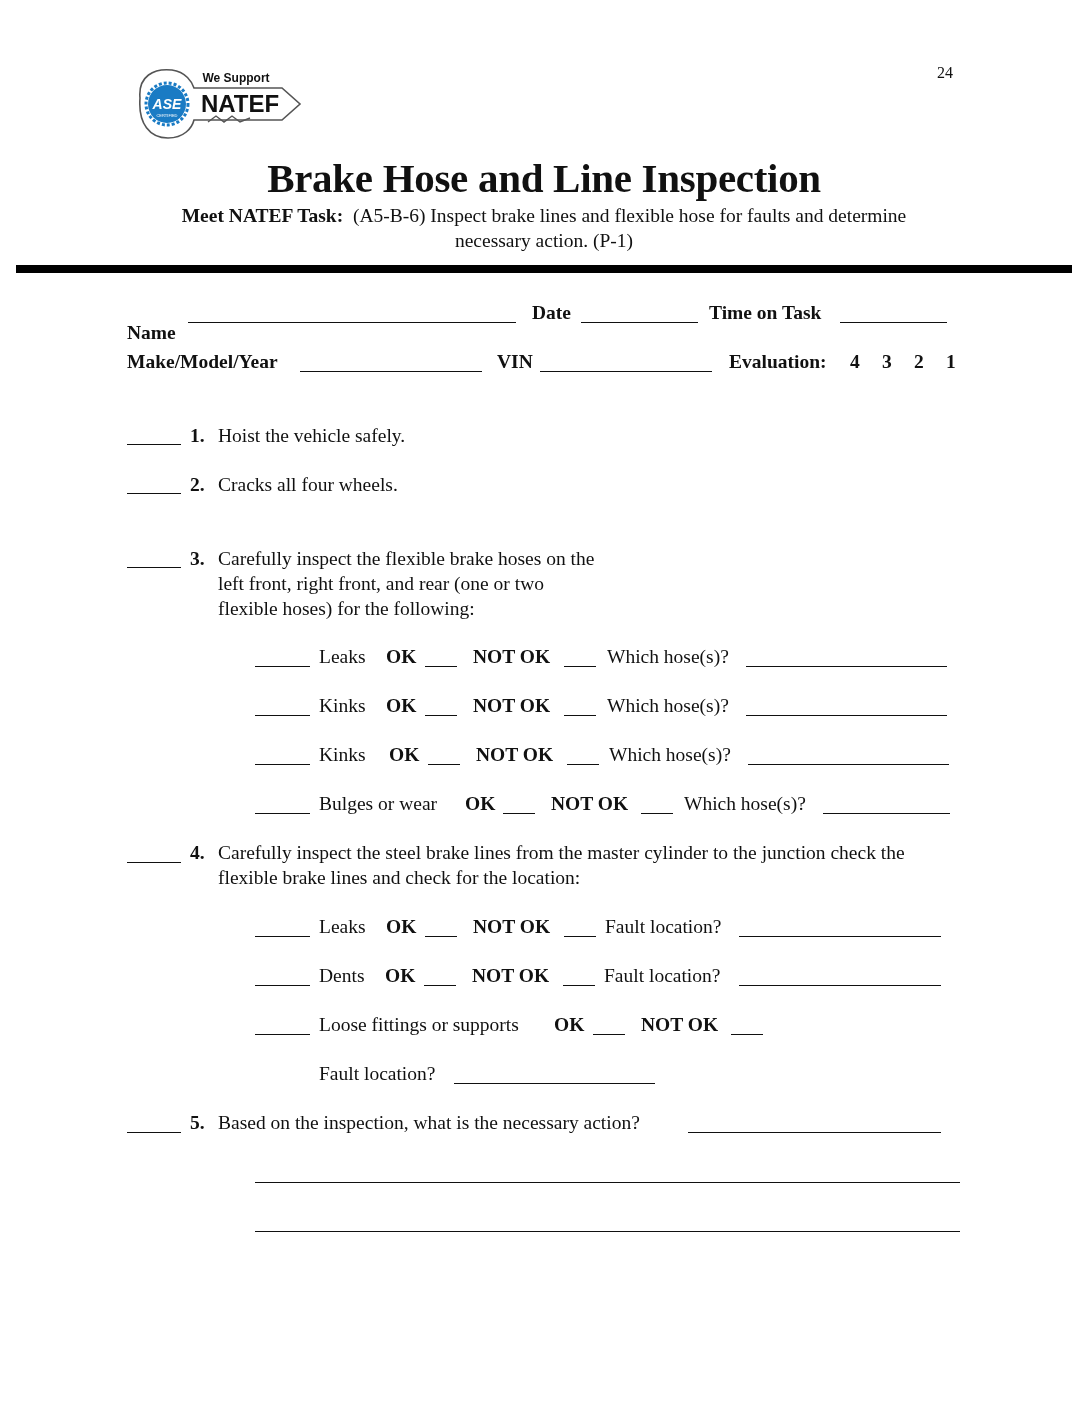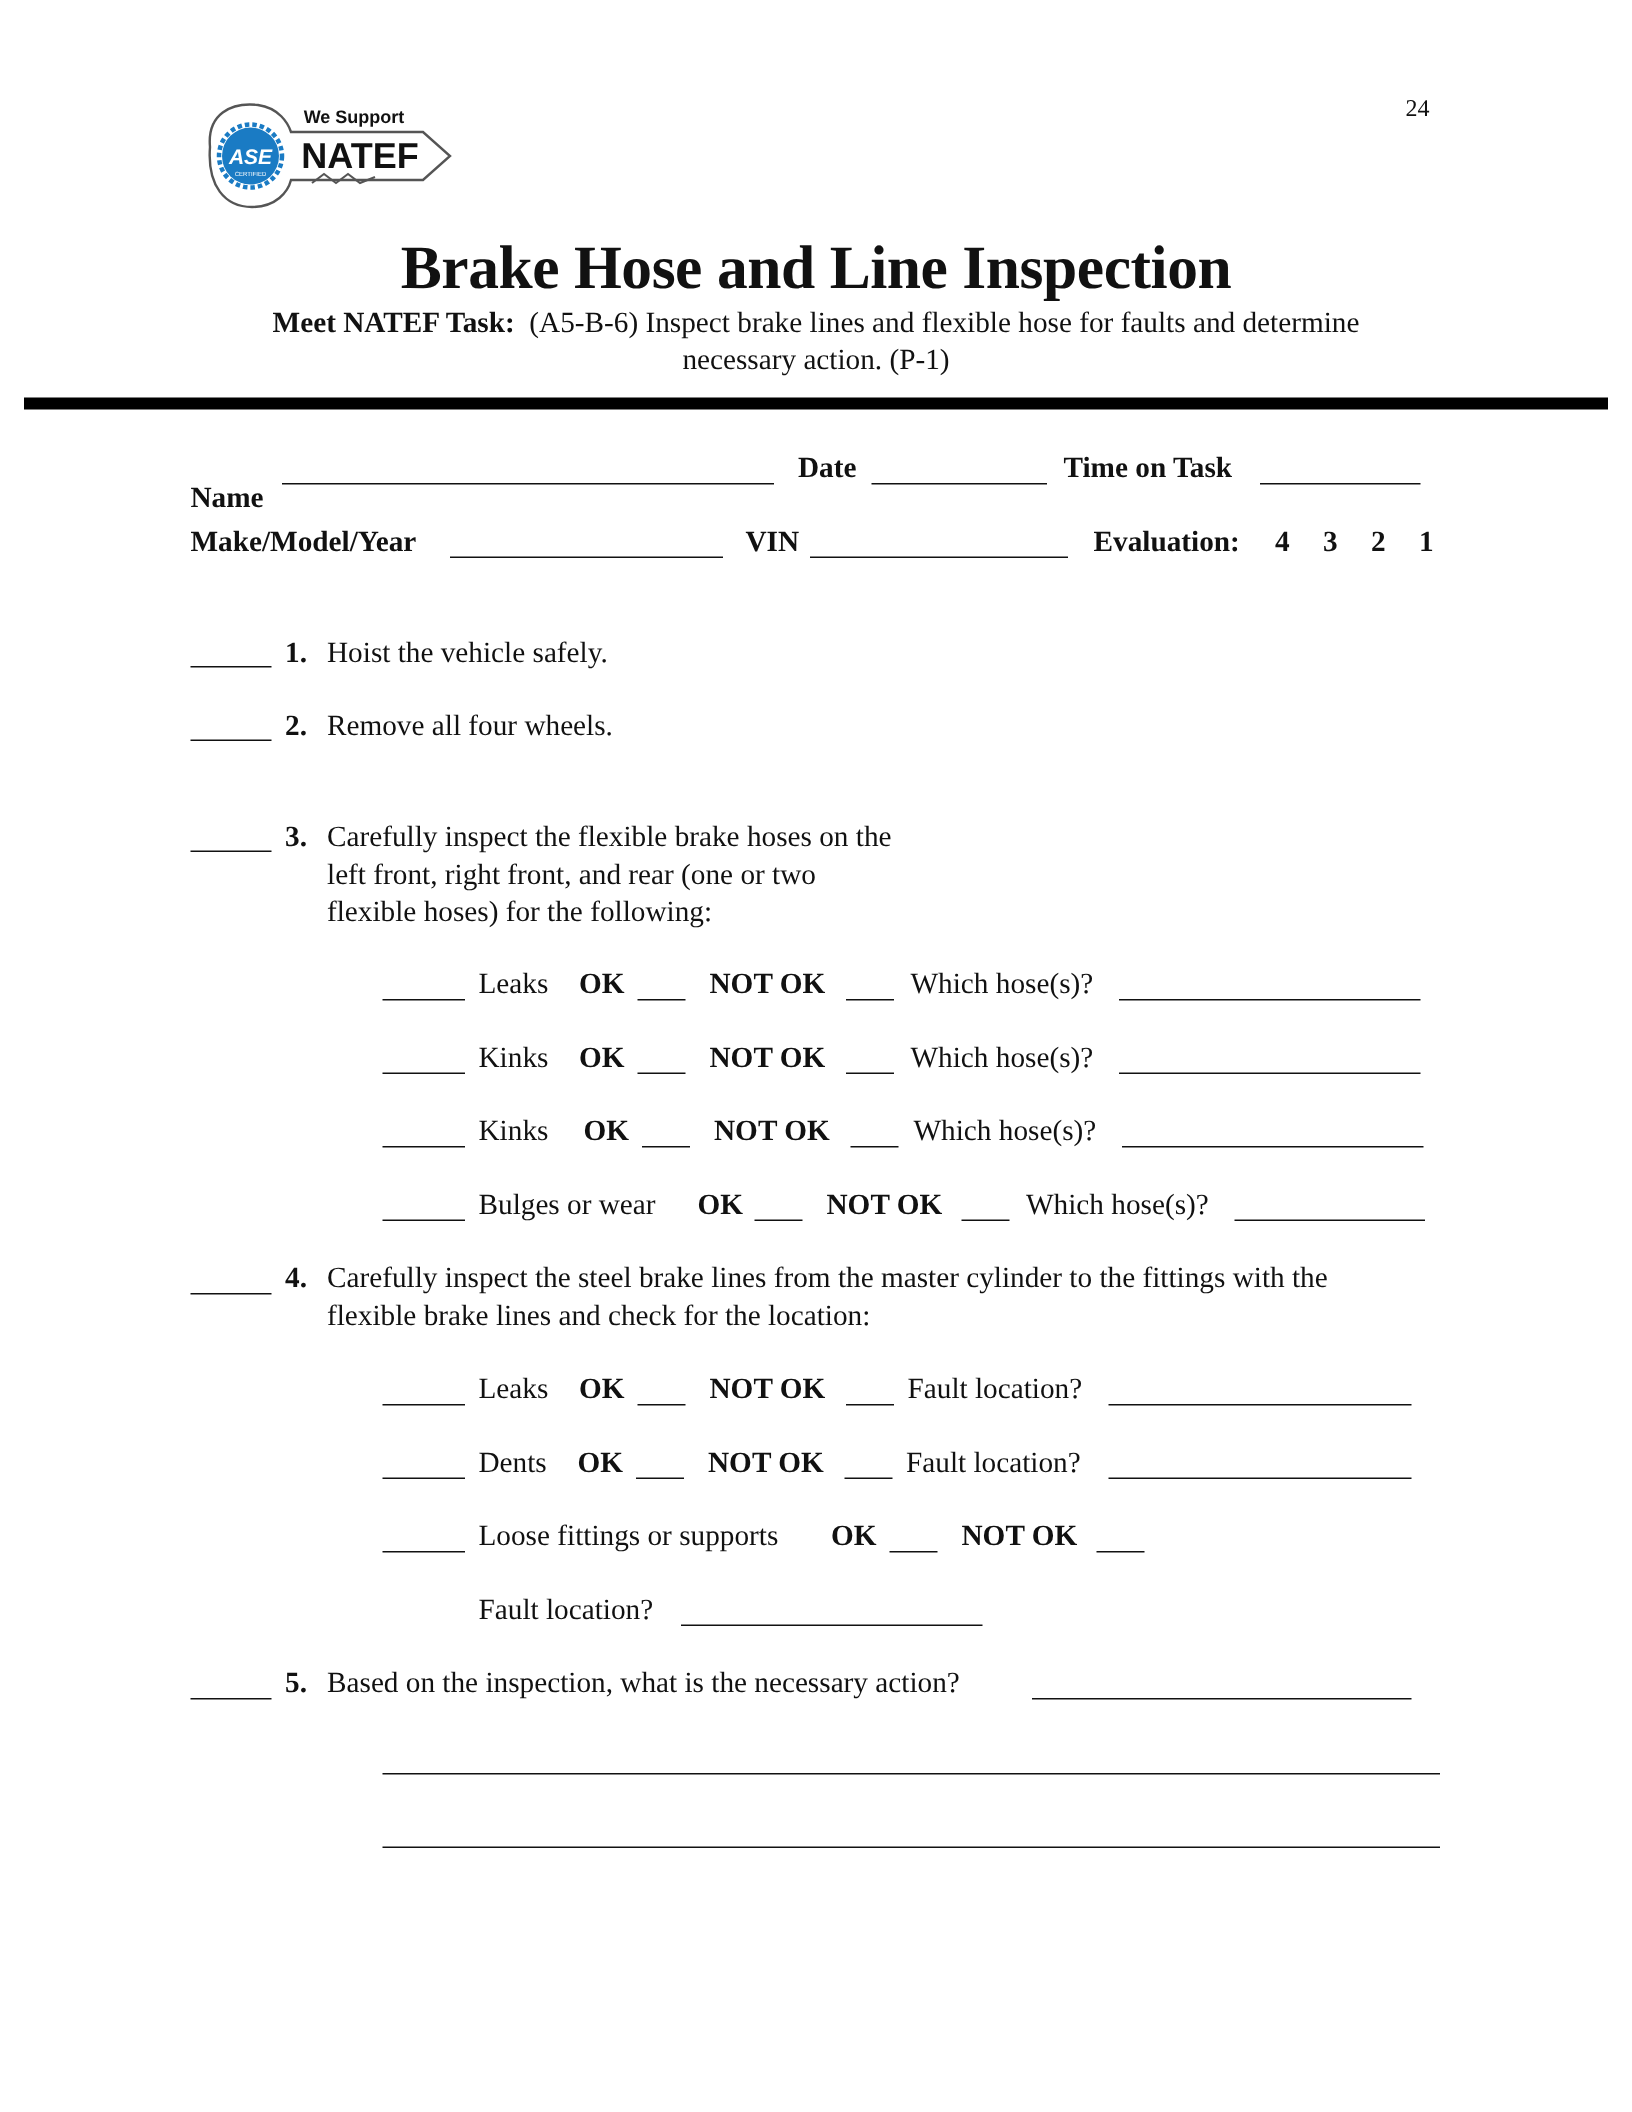--- a/index.html
+++ b/index.html
@@ -59,21 +59,21 @@
 <div class="abs f19 bold" style="left:882px; top:351px;">3</div>
 <div class="abs f19 bold" style="left:914px; top:351px;">2</div>
 <div class="abs f19 bold" style="left:946px; top:351px;">1</div>
 
 <div class="line" style="left:127px; top:426px; width:54px; height:18px;"></div>
 <div class="abs f19 num" style="left:190px; top:425px;">1.</div>
 <div class="abs f19" style="left:218px; top:425px;">Hoist the vehicle safely.</div>
 
 <div class="line" style="left:127px; top:475px; width:54px; height:18px;"></div>
 <div class="abs f19 num" style="left:190px; top:474px;">2.</div>
-<div class="abs f19" style="left:218px; top:474px;">Remove all four wheels.</div>
+<div class="abs f19" style="left:218px; top:474px;">Cracks all four wheels.</div>
 
 <div class="line" style="left:127px; top:549px; width:54px; height:18px;"></div>
 <div class="abs f19 num" style="left:190px; top:548px;">3.</div>
 <div class="abs f19" style="left:218px; top:548px;">Carefully inspect the flexible brake hoses on the</div>
 <div class="abs f19" style="left:218px; top:573px;">left front, right front, and rear (one or two</div>
 <div class="abs f19" style="left:218px; top:598px;">flexible hoses) for the following:</div>
 
 <div>
   <div class="line" style="left:255px; top:648px; width:55px; height:18px;"></div>
   <div class="abs f19" style="left:319px; top:646px;">Leaks</div>
@@ -113,21 +113,21 @@
   <div class="abs f19 bold" style="left:465px; top:793px;">OK</div>
   <div class="line" style="left:503px; top:795px; width:32px; height:18px;"></div>
   <div class="abs f19 bold" style="left:551px; top:793px;">NOT OK</div>
   <div class="line" style="left:641px; top:795px; width:32px; height:18px;"></div>
   <div class="abs f19" style="left:684px; top:793px;">Which hose(s)?</div>
   <div class="line" style="left:823px; top:795px; width:127px; height:18px;"></div>
 </div>
 
 <div class="line" style="left:127px; top:844px; width:54px; height:18px;"></div>
 <div class="abs f19 num" style="left:190px; top:842px;">4.</div>
-<div class="abs f19" style="left:218px; top:842px;">Carefully inspect the steel brake lines from the master cylinder to the fittings with the</div>
+<div class="abs f19" style="left:218px; top:842px;">Carefully inspect the steel brake lines from the master cylinder to the junction check the</div>
 <div class="abs f19" style="left:218px; top:867px;">flexible brake lines and check for the location:</div>
 
 <div>
   <div class="line" style="left:255px; top:918px; width:55px; height:18px;"></div>
   <div class="abs f19" style="left:319px; top:916px;">Leaks</div>
   <div class="abs f19 bold" style="left:386px; top:916px;">OK</div>
   <div class="line" style="left:425px; top:918px; width:32px; height:18px;"></div>
   <div class="abs f19 bold" style="left:473px; top:916px;">NOT OK</div>
   <div class="line" style="left:564px; top:918px; width:32px; height:18px;"></div>
   <div class="abs f19" style="left:605px; top:916px;">Fault location?</div>

